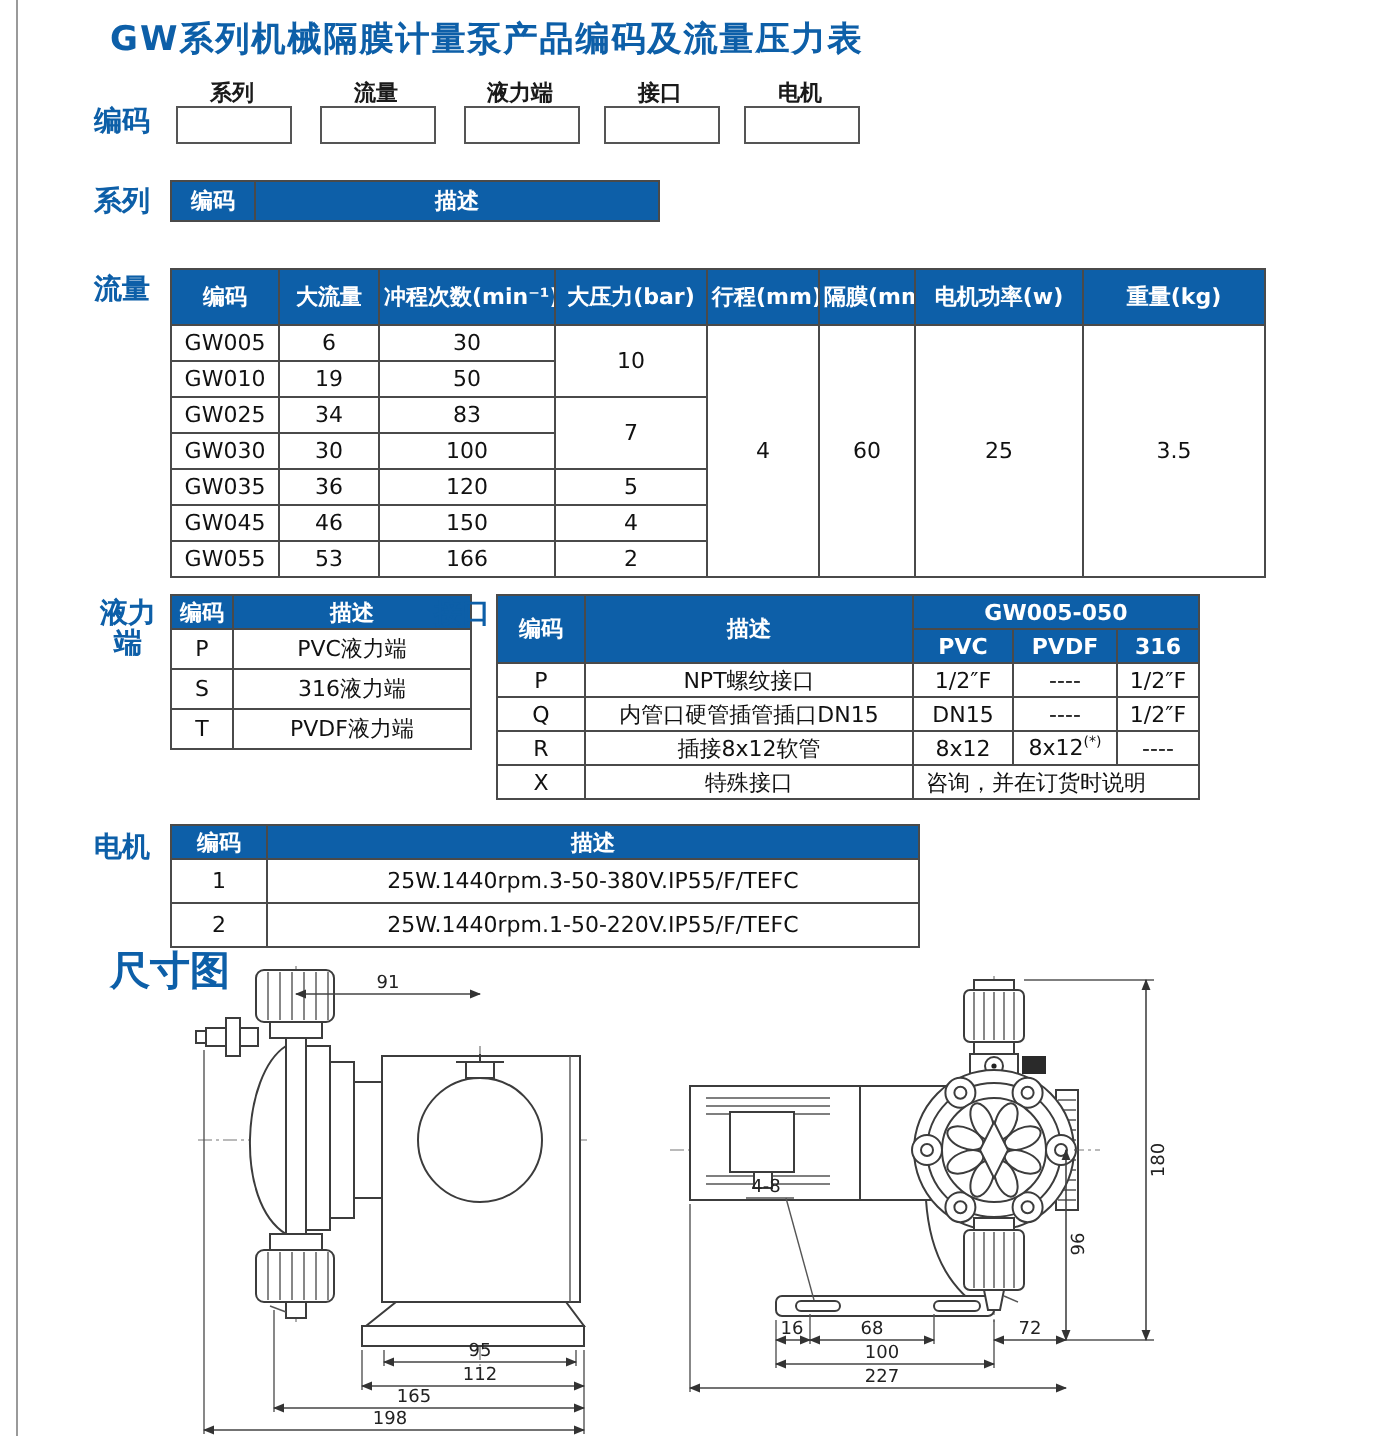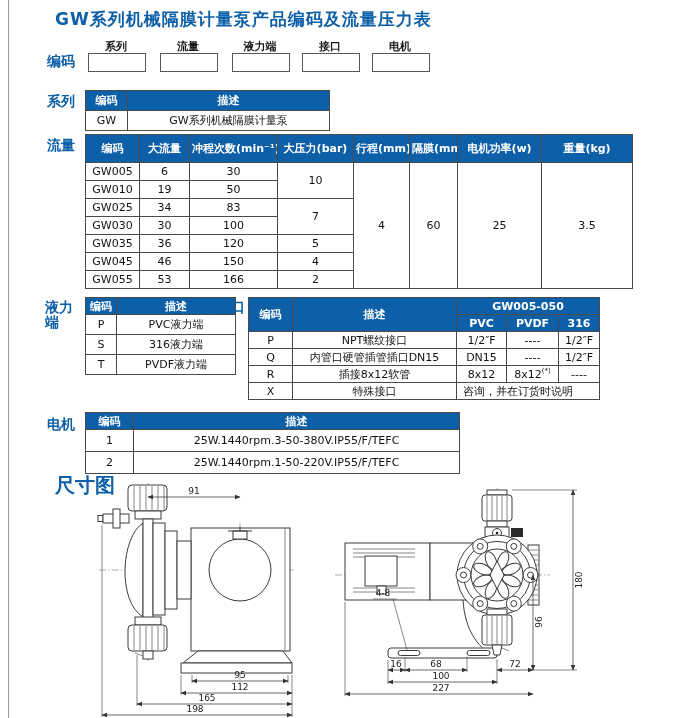--- a/index.html
+++ b/index.html
@@ -51,24 +51,20 @@
 <table class="abs" style="left:85px;top:90px;width:245px;">
   <colgroup>
       <col style="width:42px">
       <col>
     </colgroup>
   <tbody>
       <tr style="height:20px">
     <th>编码</th>
     <th>描述</th>
   </tr>
-  <tr class="h20">
-    <td>GW</td>
-    <td>GW系列机械隔膜计量泵</td>
-  </tr>
 </tbody>
   </table>
 
 <div class="abs sec-label" style="left:47px;top:138px;">流量</div>
 <table class="abs" style="left:85px;top:134px;width:548px;">
   <colgroup>
     <col style="width:54px">
       <col style="width:50px">
       <col style="width:88px">
       <col style="width:76px">
@@ -128,21 +124,21 @@
   </tr>
   <tr style="height:18px">
     <td>GW055</td>
     <td>53</td>
     <td>166</td>
     <td>2</td>
   </tr>
 </tbody>
   </table>
 
-<div class="abs sec-label" style="left:45px;top:300px;width:38px;">
+<div class="abs sec-label" style="left:45px;top:300px;width:38px;text-align:center;">
   <div>液力</div>
   <div>端</div>
 </div>
 <table class="abs" style="left:85px;top:297px;width:151px;">
   <colgroup>
       <col style="width:31px">
       <col>
     </colgroup>
   <tbody>
       <tr style="height:17px">

